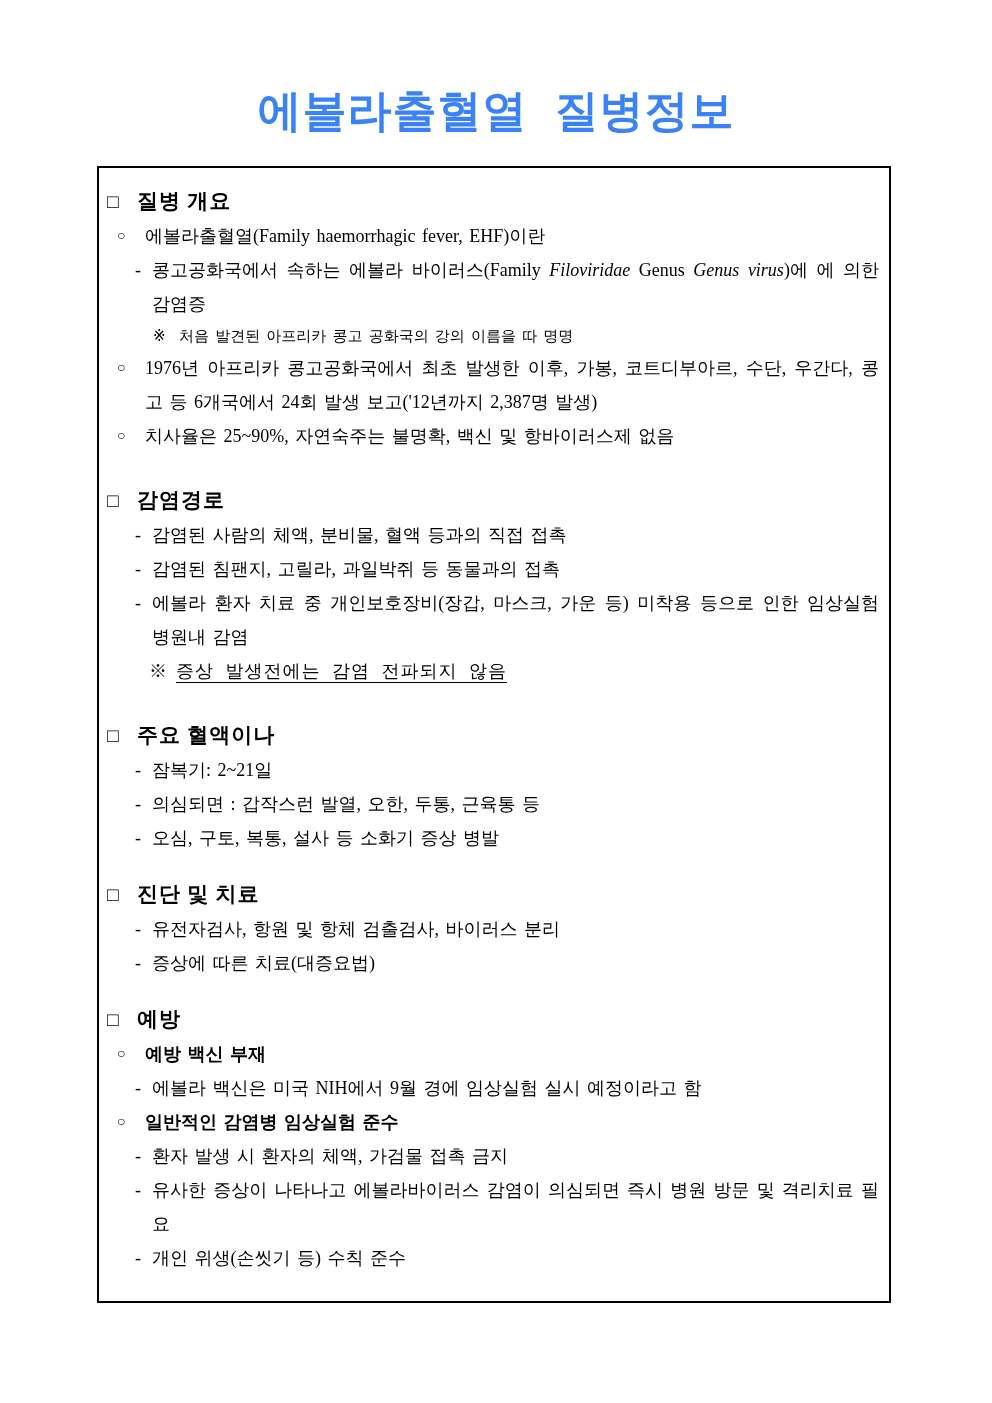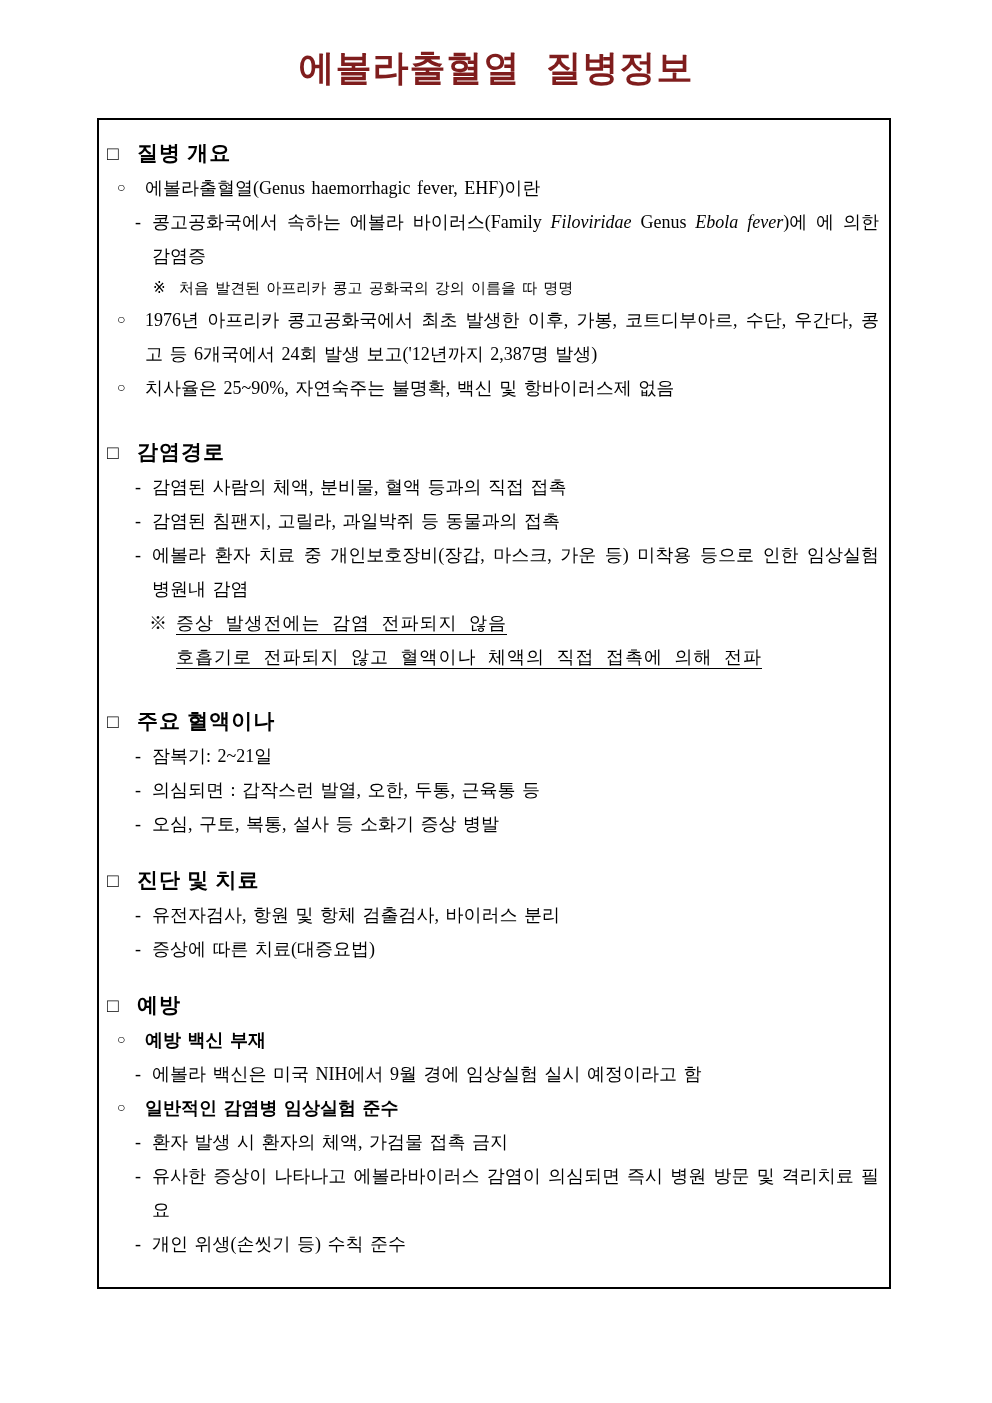--- a/index.html
+++ b/index.html
@@ -5,28 +5,28 @@
   * { margin: 0; padding: 0; box-sizing: border-box; }
   html, body {
     width: 992px;
     background: #ffffff;
     color: #000000;
     font-family: "Liberation Serif", "DejaVu Serif", serif;
   }
   body { height: 1403px; overflow: hidden; }
 
   .page-title {
-    margin-top: 44px;
+    margin-top: 82px;
     text-align: center;
     font-family: "Liberation Sans", "DejaVu Sans", sans-serif;
     font-weight: bold;
-    font-size: 36px;
+    font-size: 44px;
     letter-spacing: 1px;
     word-spacing: 14px;
-    color: #7f1d1d;
+    color: #3b82f6;
   }
 
   .frame {
     margin: 25px 0 0 97px;
     width: 794px;
     border: 2px solid #000000;
     padding: 16px 10px 26px 8px;
   }
 
   .section { margin-top: 22px; }
@@ -93,25 +93,25 @@
 
 <div class="frame">
   <div id="sections">
       <section class="section">
         <div class="section-heading">
           <span class="sq">□</span>
           <span class="heading-text">질병 개요</span>
         </div>
         <div class="item circle">
           <span class="marker">○</span>
-          <div class="text">에볼라출혈열(Genus haemorrhagic fever, EHF)이란</div>
-        </div>
-        <div class="item dash">
-          <span class="marker">-</span>
-          <div class="text"><span>콩고공화국에서 속하는 에볼라 바이러스(Family </span><i>Filoviridae</i><span> Genus </span><i>Ebola fever</i><span>)에 에 의한 감염증</span></div>
+          <div class="text">에볼라출혈열(Family haemorrhagic fever, EHF)이란</div>
+        </div>
+        <div class="item dash">
+          <span class="marker">-</span>
+          <div class="text"><span>콩고공화국에서 속하는 에볼라 바이러스(Family </span><i>Filoviridae</i><span> Genus </span><i>Genus virus</i><span>)에 에 의한 감염증</span></div>
         </div>
         <div class="item note-small">
           <span class="marker">※</span>
           <div class="text">처음 발견된 아프리카 콩고 공화국의 강의 이름을 따 명명</div>
         </div>
         <div class="item circle">
           <span class="marker">○</span>
           <div class="text">1976년 아프리카 콩고공화국에서 최초 발생한 이후, 가봉, 코트디부아르, 수단, 우간다, 콩고 등 6개국에서 24회 발생 보고('12년까지 2,387명 발생)</div>
         </div>
         <div class="item circle">
@@ -133,23 +133,20 @@
           <div class="text">감염된 침팬지, 고릴라, 과일박쥐 등 동물과의 접촉</div>
         </div>
         <div class="item dash">
           <span class="marker">-</span>
           <div class="text">에볼라 환자 치료 중 개인보호장비(장갑, 마스크, 가운 등) 미착용 등으로 인한 임상실험 병원내 감염</div>
         </div>
         <div class="item note-underline">
           <span class="marker">※</span>
           <div class="text underline">증상 발생전에는 감염 전파되지 않음</div>
         </div>
-        <div class="item note-underline-cont">
-          <div class="text underline">호흡기로 전파되지 않고 혈액이나 체액의 직접 접촉에 의해 전파</div>
-        </div>
       </section>
       <section class="section">
         <div class="section-heading">
           <span class="sq">□</span>
           <span class="heading-text">주요 혈액이나</span>
         </div>
         <div class="item dash">
           <span class="marker">-</span>
           <div class="text">잠복기: 2~21일</div>
         </div>

